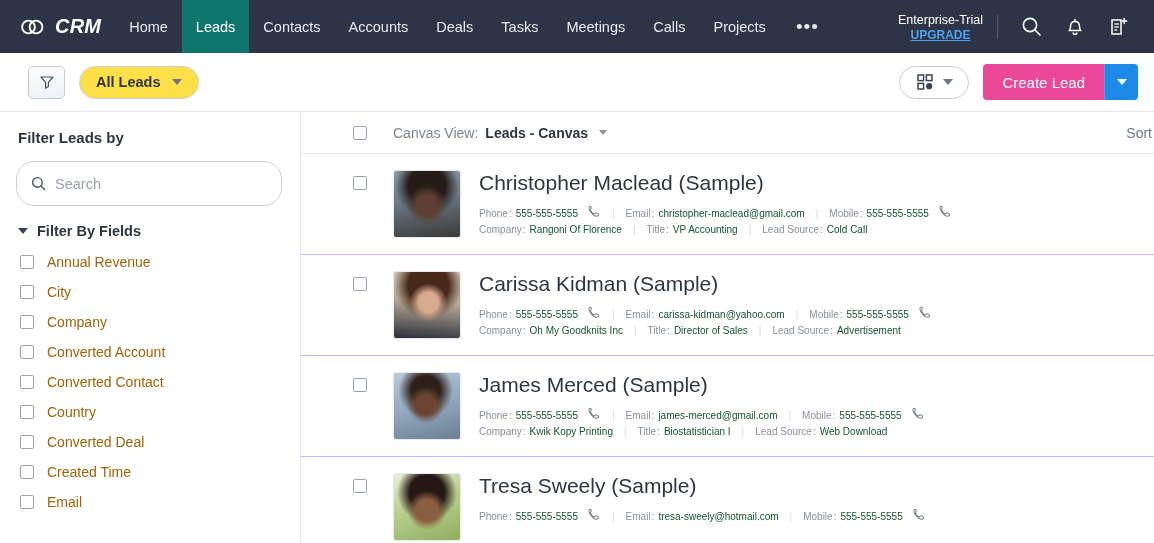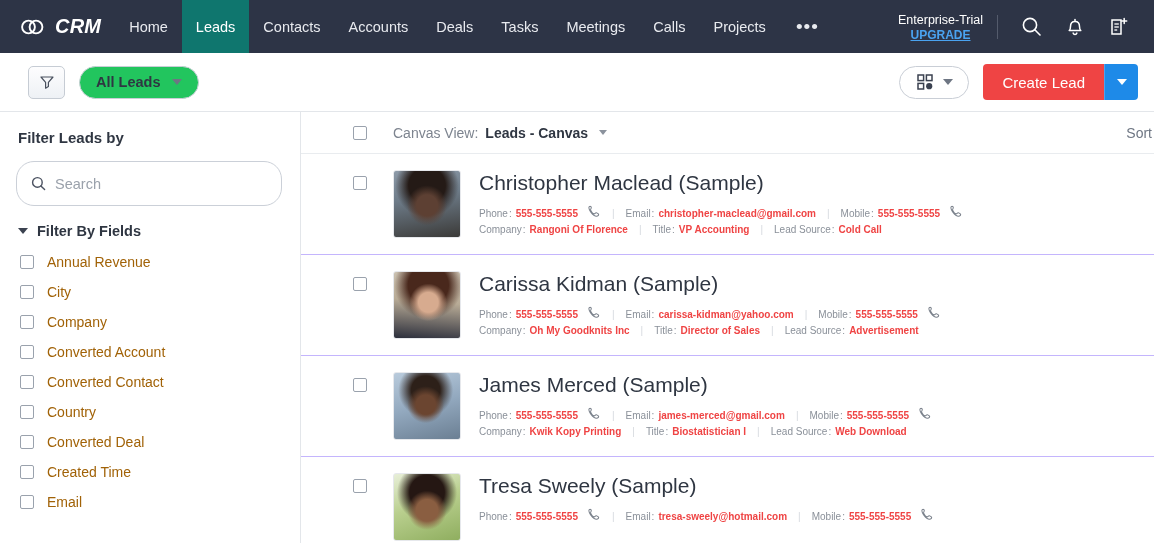--- a/index.html
+++ b/index.html
@@ -93,21 +93,21 @@
     background: linear-gradient(#fdfdfe, #eef1f5);
     display: flex; align-items: center; justify-content: center;
     cursor: pointer;
   }
   .allleads-btn {
     margin-left: 14px;
     height: 33px;
     min-width: 115px;
     border: 1px solid #c9ced6;
     border-radius: 17px;
-    background: #22c55e;
+    background: #fde047;
     display: flex; align-items: center; justify-content: center;
     gap: 12px;
     padding: 0 16px;
     cursor: pointer;
   }
   .allleads-label { font-size: 14.5px; color: #2f3642; font-weight: bold; }
   .caret-down {
     width: 0; height: 0;
     border-left: 5px solid transparent;
     border-right: 5px solid transparent;
@@ -118,21 +118,21 @@
     height: 33px; width: 70px;
     border: 1px solid #c9ced6;
     border-radius: 17px;
     background: #ffffff;
     display: flex; align-items: center; justify-content: center;
     gap: 9px;
     cursor: pointer;
   }
   .create-group { display: flex; height: 36px; }
   .create-btn {
-    background: #ef4444;
+    background: #ec4899;
     color: #ffffff;
     font-size: 15px;
     border: none;
     border-radius: 4px 0 0 4px;
     padding: 0 19px;
     cursor: pointer;
     font-family: inherit;
   }
   .create-caret {
     background: #1e8ae8;
@@ -286,21 +286,21 @@
     white-space: nowrap;
   }
   .lead-line {
     display: flex; align-items: flex-end;
     white-space: nowrap;
     font-size: 10px;
     margin-bottom: 5px;
   }
   .fl-key { color: #8a9099; }
   .fl-colon { color: #8a9099; margin: 0 4px 0 1px; }
-  .fl-val { color: #ef4444; font-weight: bold; }
+  .fl-val { color: #14532d; font-weight: normal; }
   .fl-sep { color: #d5d9de; margin: 0 11px; }
   .phone-ico { margin-left: 8px; display: inline-flex; }
 
   svg { display: block; }
 </style>
 </head>
 <body>
 
 <div class="topnav">
   <div class="brand">

